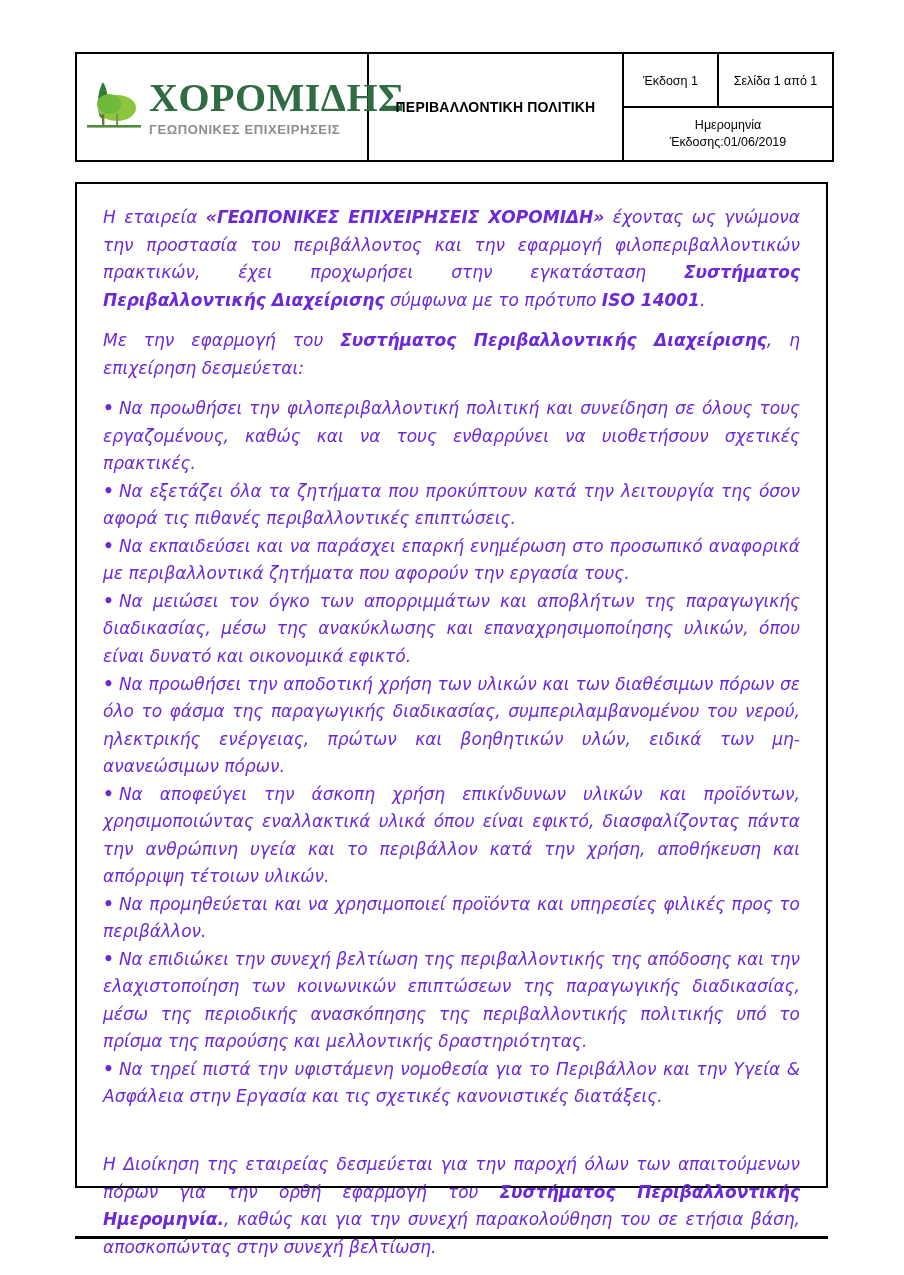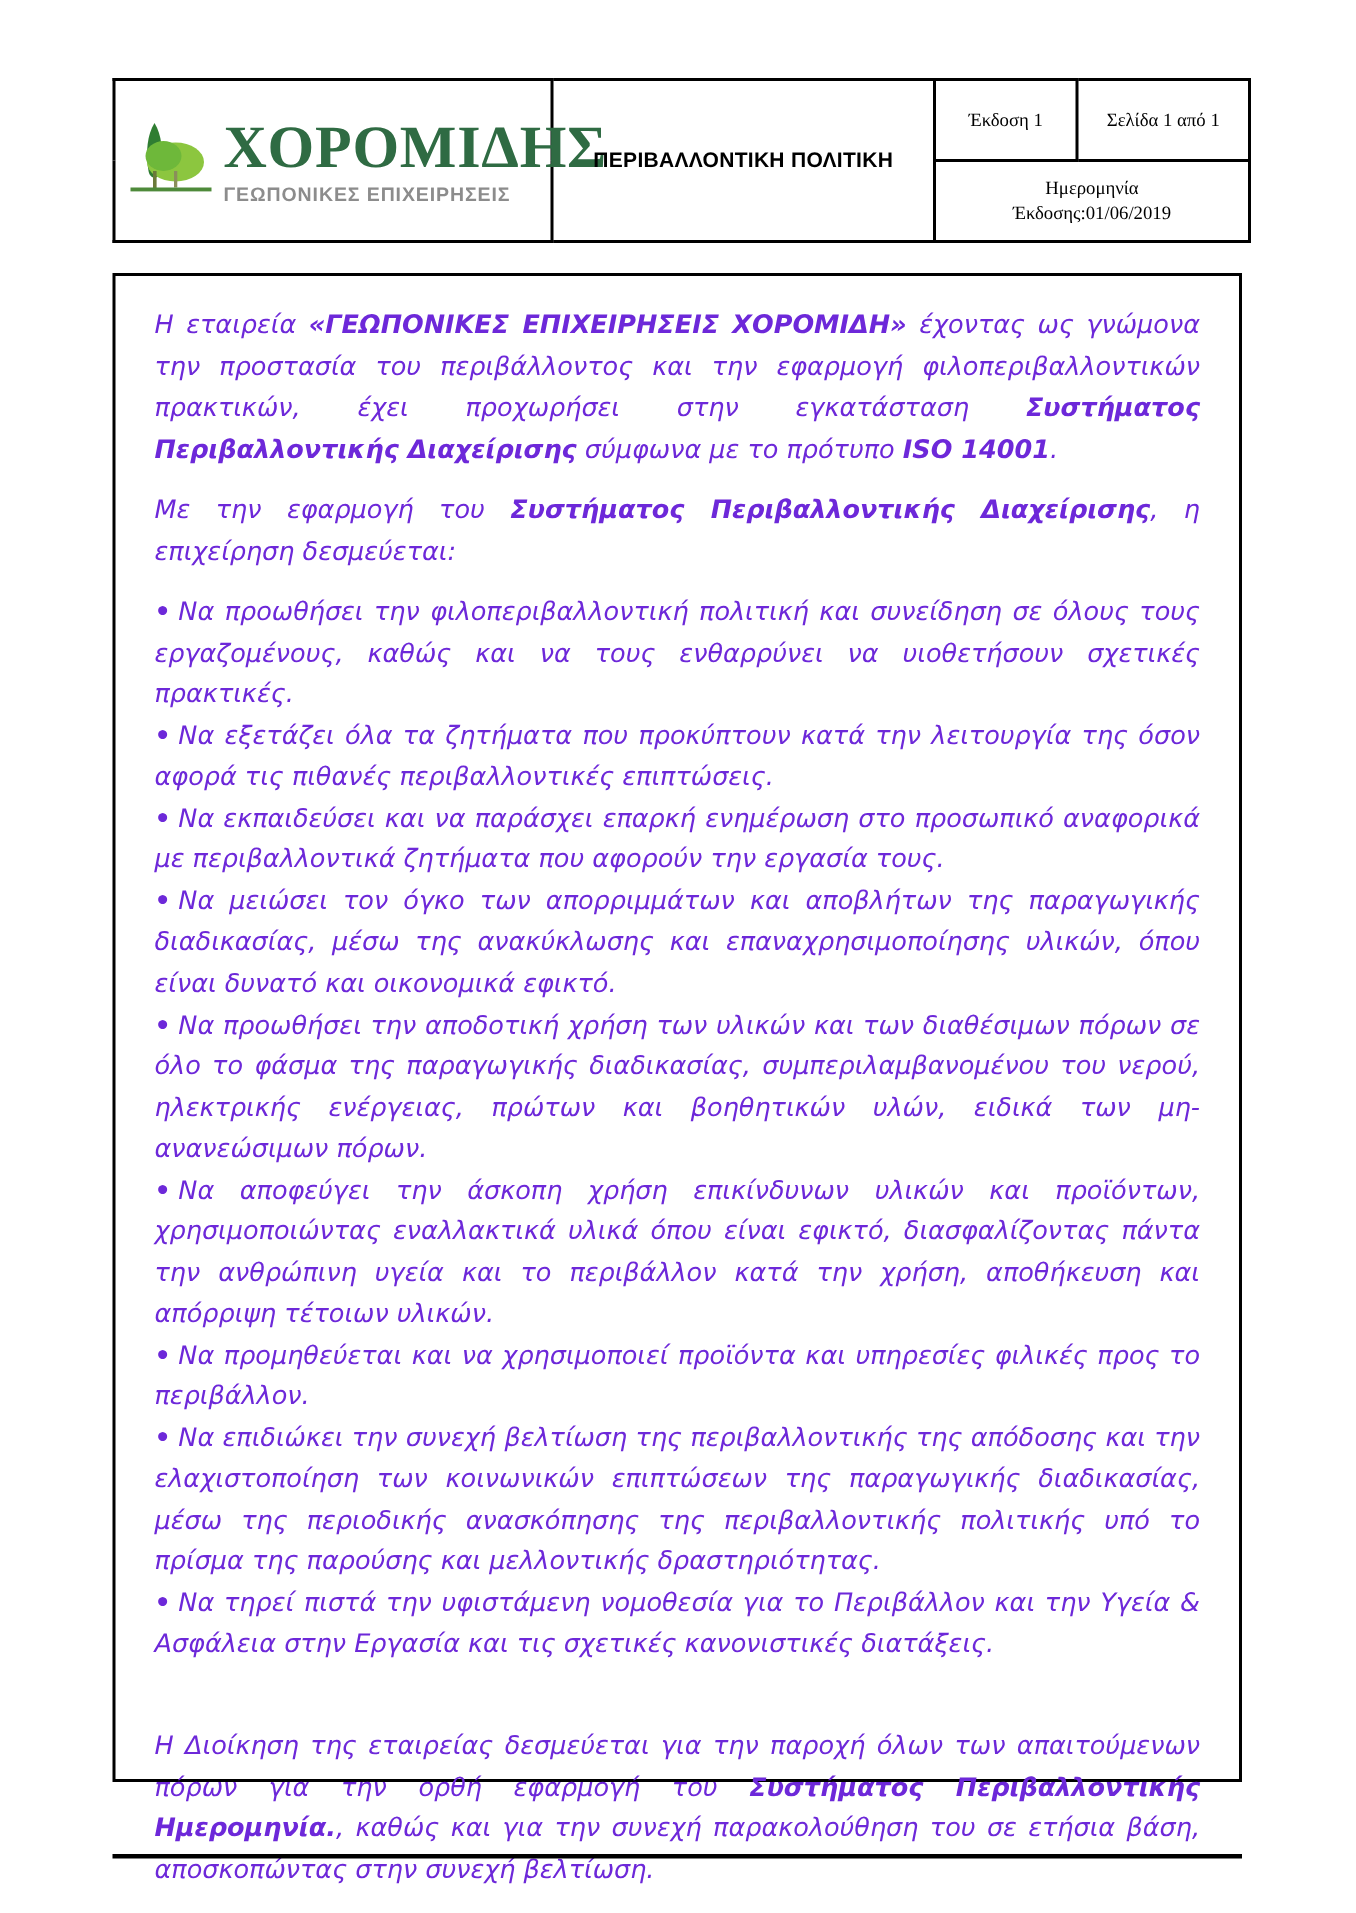--- a/index.html
+++ b/index.html
@@ -83,21 +83,21 @@
     white-space: nowrap;
   }
 
   .doc-title {
     font-size: 14px;
     font-weight: 700;
     letter-spacing: 0.2px;
   }
 
   .meta-text {
-    font-family: Liberation Serif, serif;
+    font-family: Liberation Sans, sans-serif;
     font-size: 12.5px;
     font-weight: 400;
     line-height: 1.35;
   }
 
   
   .body-box {
     position: absolute;
     left: 75px;
     top: 182px;

